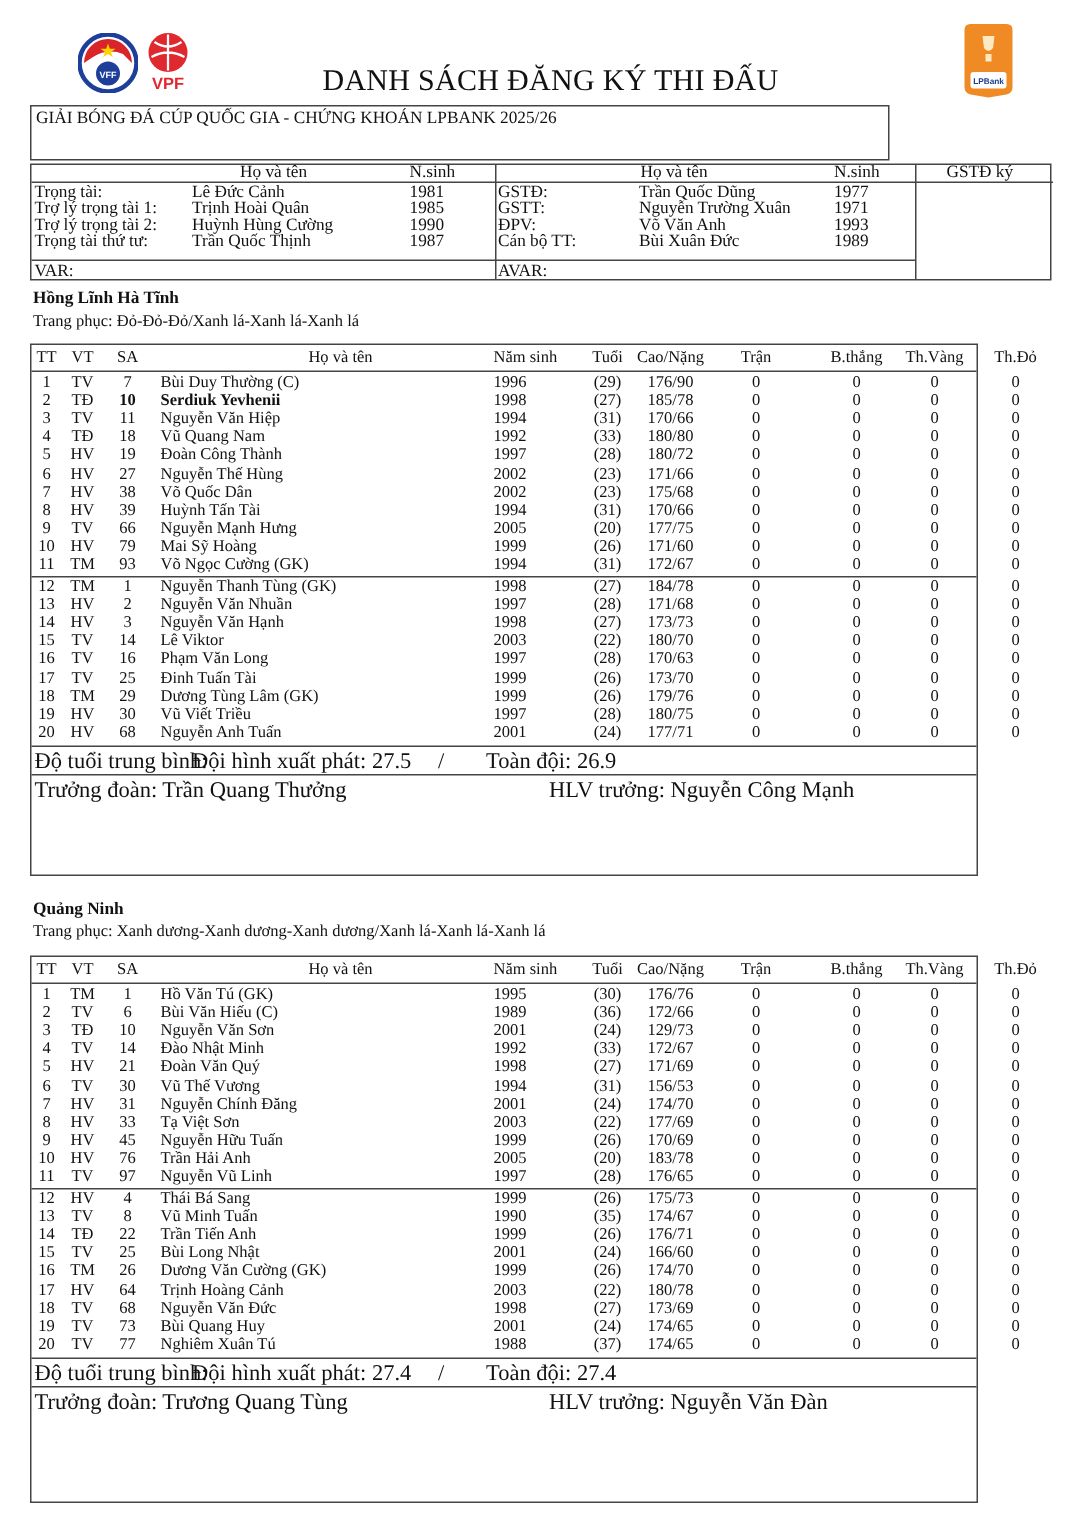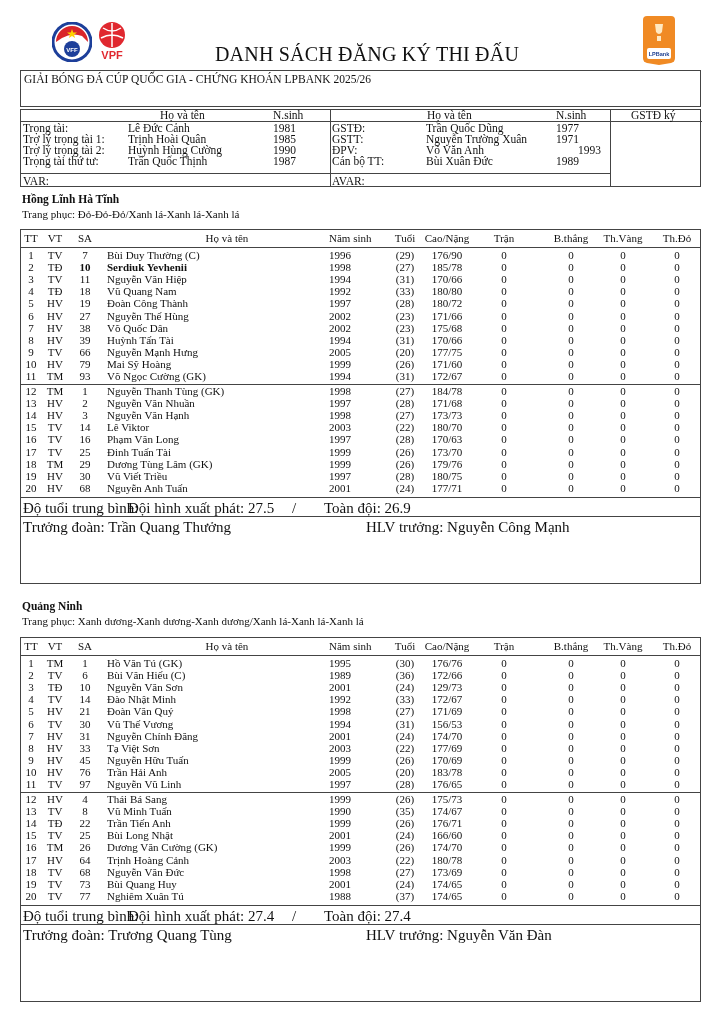--- a/index.html
+++ b/index.html
@@ -8,32 +8,32 @@
   .abs { position: absolute; }
 
   
   .logo-vff { left: 52px; top: 22px; width: 40px; height: 40px; }
   .logo-vpf { left: 93px; top: 20px; width: 38px; height: 44px; }
   .logo-cup { left: 640px; top: 14px; width: 38px; height: 52px; }
   .title { left: 0; width: 724px; top: 44px; text-align: center; font-size: 20px; letter-spacing: 0.2px; color: #111; padding-left: 10px; }
 
   
   .box { position: absolute; border: 1px solid #444; }
-  .info-box { left: 20px; top: 70px; width: 681px; height: 37px; }
+  .info-box { left: 20px; top: 70px; width: 573px; height: 37px; }
   .info-line { position: absolute; left: 3px; font-size: 11.5px; white-space: nowrap; }
 
   .ref-box { left: 20px; top: 109px; width: 681px; height: 78px; }
   .ref-col { position: absolute; top: 0; height: 100%; border-left: 1px solid #444; }
   .ref-hline { position: absolute; height: 0; border-top: 1px solid #444; }
   .ref-text { position: absolute; font-size: 11.5px; white-space: nowrap; line-height: 11px; }
 
   .team-name { position: absolute; left: 22px; font-weight: bold; font-size: 11.5px; }
   .team-kit { position: absolute; left: 22px; font-size: 11px; }
 
-  .roster { position: absolute; left: 20px; width: 681px; border: 1px solid #444; }
+  .roster { position: absolute; left: 20px; width: 632px; border: 1px solid #444; }
   .row { position: absolute; left: 0; width: 100%; height: 12px; font-size: 11px; white-space: nowrap; }
   .row span { position: absolute; top: 0; }
   .c-tt { left: 0; width: 20px; text-align: center; }
   .c-vt { left: 20px; width: 28px; text-align: center; }
   .c-sa { left: 48px; width: 32px; text-align: center; }
   .c-name { left: 86px; }
   .c-name-h { left: 86px; width: 240px; text-align: center; }
   .c-nam { left: 308px; width: 60px; }
   .c-tuoi { left: 368px; width: 32px; text-align: center; }
   .c-cao { left: 399px; width: 54px; text-align: center; }
@@ -105,21 +105,21 @@
   <span class="ref-text" style="left:252px; top:46px;">1987</span>
 
   <span class="ref-text" style="left:311px; top:13px;">GSTĐ:</span>
   <span class="ref-text" style="left:405px; top:13px;">Trần Quốc Dũng</span>
   <span class="ref-text" style="left:535px; top:13px;">1977</span>
   <span class="ref-text" style="left:311px; top:24px;">GSTT:</span>
   <span class="ref-text" style="left:405px; top:24px;">Nguyễn Trường Xuân</span>
   <span class="ref-text" style="left:535px; top:24px;">1971</span>
   <span class="ref-text" style="left:311px; top:35px;">ĐPV:</span>
   <span class="ref-text" style="left:405px; top:35px;">Võ Văn Anh</span>
-  <span class="ref-text" style="left:557px; top:35px;">1993</span>
+  <span class="ref-text" style="left:535px; top:35px;">1993</span>
   <span class="ref-text" style="left:311px; top:46px;">Cán bộ TT:</span>
   <span class="ref-text" style="left:405px; top:46px;">Bùi Xuân Đức</span>
   <span class="ref-text" style="left:535px; top:46px;">1989</span>
 
   <span class="ref-text" style="left:2px; top:66px;">VAR:</span>
   <span class="ref-text" style="left:311px; top:66px;">AVAR:</span>
 </div>
 
 <div class="team-name" style="top:194px;">Hồng Lĩnh Hà Tĩnh</div>
 <div class="team-kit" style="top:209px;">Trang phục: Đỏ-Đỏ-Đỏ/Xanh lá-Xanh lá-Xanh lá</div>

